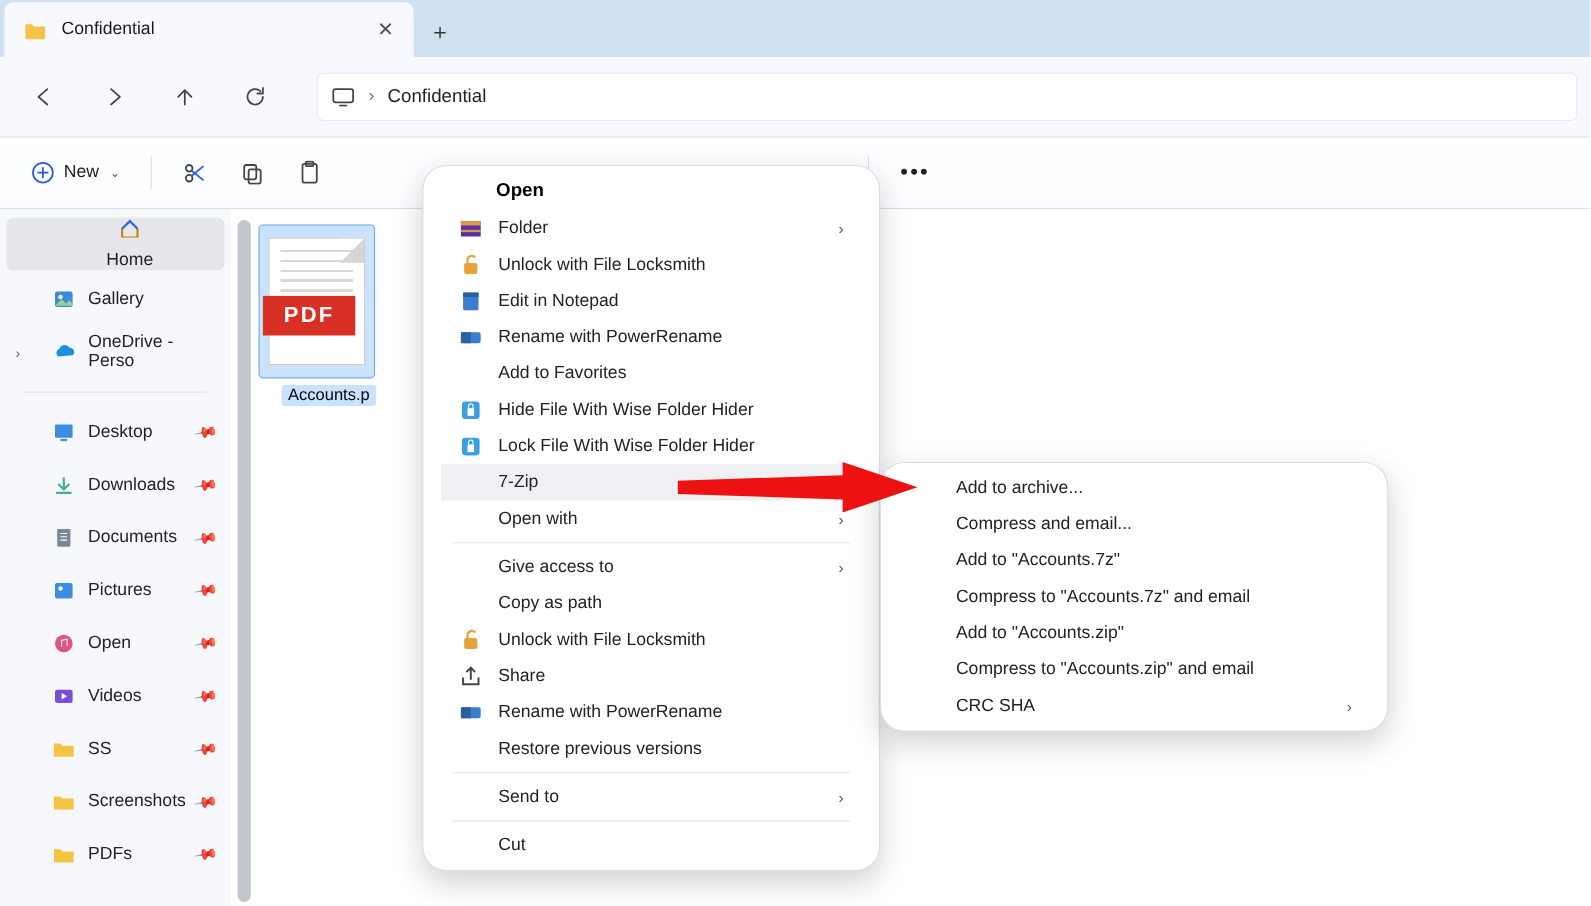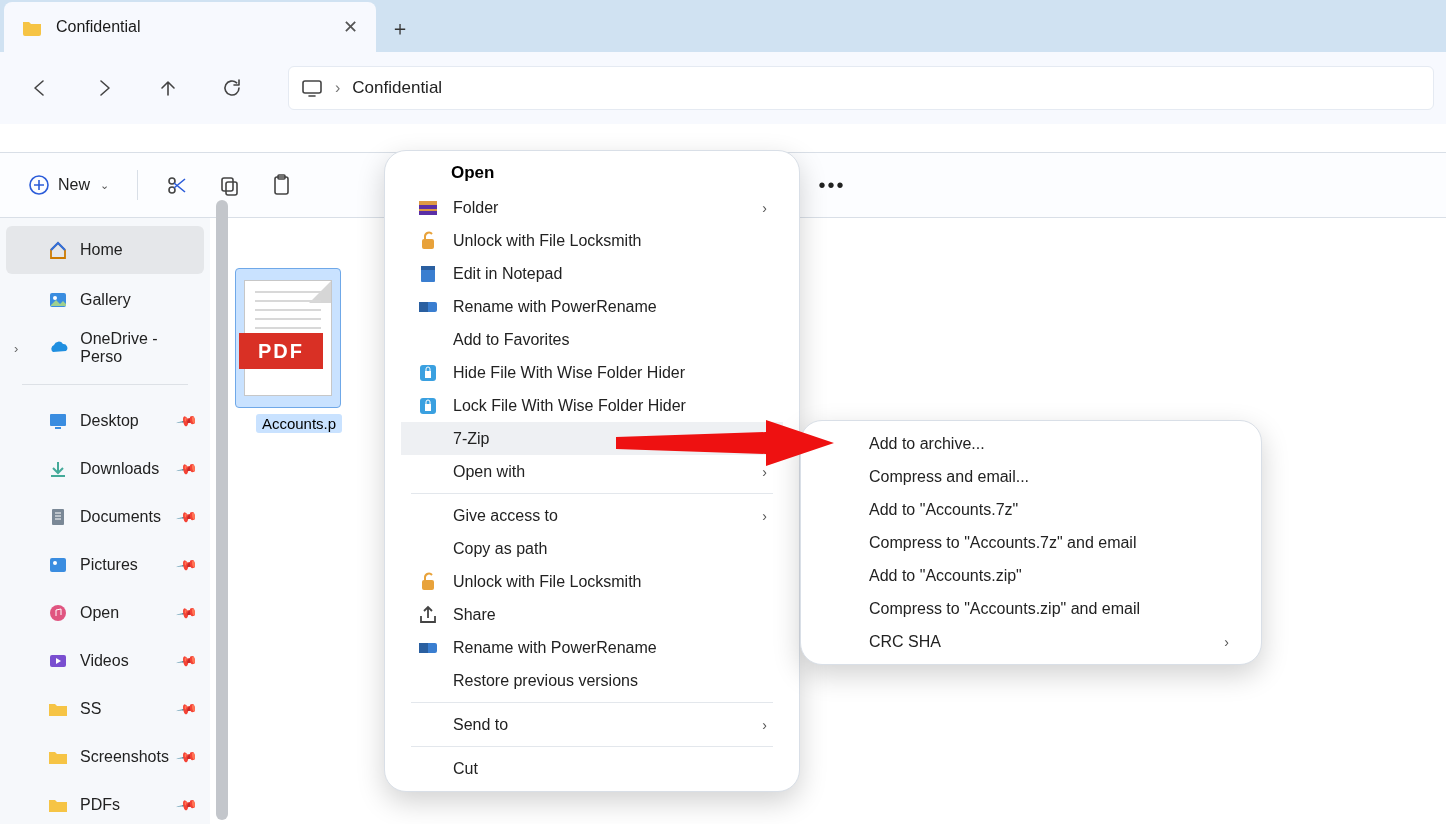--- a/index.html
+++ b/index.html
@@ -10,38 +10,38 @@
 .tab-title { flex: 1; font-size: 16px; color: #1a1a1a; }
 .tab-close { font-size: 18px; color: #555; cursor: pointer; }
 .tab-new { width: 48px; height: 48px; display: flex; align-items: center; justify-content: center; font-size: 20px; color: #333; }
 
 .navbar { height: 72px; background: #f7f9fe; display: flex; align-items: center; padding: 0 12px; gap: 8px; }
 .nav-btn { width: 56px; height: 44px; display: flex; align-items: center; justify-content: center; color: #555; border-radius: 6px; }
 .addrbar { flex: 1; height: 44px; background: #fff; border: 1px solid #e5eaf2; border-radius: 6px; display: flex; align-items: center; padding: 0 12px; gap: 12px; margin-left: 20px; }
 .addr-crumb { font-size: 17px; color: #222; }
 .addr-sep { color: #777; }
 
-.toolbar { height: 66px; border-top: 1px solid #d9dfe7; border-bottom: 1px solid #d9dfe7; background: #fcfdff; display: flex; align-items: center; padding: 0 16px; gap: 6px; margin-top: 28px; }
+.toolbar { height: 66px; border-top: 1px solid #d9dfe7; border-bottom: 1px solid #d9dfe7; background: #fcfdff; display: flex; align-items: center; padding: 0 16px; gap: 6px; }
 .tool-btn { height: 40px; display: flex; align-items: center; gap: 8px; padding: 0 12px; border-radius: 6px; color: #2b5cd9; }
 .tool-label { color: #222; font-size: 16px; }
 .tool-sep { width: 1px; height: 30px; background: #d9dfe7; margin: 0 10px; }
 .chev-sm { font-size: 11px; color: #555; margin-left: 2px; }
 
 .body { display: flex; height: calc(824px - 52px - 72px - 66px); }
 .sidebar { width: 210px; background: #f6f8fb; padding-top: 6px; }
 .side-item { height: 48px; display: flex; align-items: center; gap: 12px; padding: 0 16px 0 48px; font-size: 16px; color: #222; position: relative; }
-.side-item.home { background: #e5e7ea; border-radius: 6px; margin: 2px 6px; padding-left: 42px; }
+.side-item.home { background: #e5e7ea; border-radius: 6px; margin: 2px 6px; padding-left: 42px; flex-direction: column; }
 .side-item .expand { position: absolute; left: 14px; color: #666; font-size: 13px; }
 .side-divider { height: 1px; background: #dde1e6; margin: 12px 22px; }
 .pin-icon { position: absolute; right: 14px; color: #8a8f97; transform: rotate(35deg); font-size: 14px; }
 .scroll-stub { position: absolute; left: 216px; top: 200px; width: 12px; height: 620px; background: #c3c6cb; border-radius: 6px; }
 
 .content { flex: 1; background: #fff; padding: 14px 18px; }
 .file-item { width: 120px; display: flex; flex-direction: column; align-items: center; gap: 6px; }
-.file-thumb { width: 106px; height: 140px; background: #c9e2ff; border: 1px solid #6fa8e8; border-radius: 4px; display: flex; align-items: center; justify-content: center; position: relative; margin-top: 36px; }
+.file-thumb { width: 106px; height: 140px; background: #c9e2ff; border: 1px solid #6fa8e8; border-radius: 4px; display: flex; align-items: center; justify-content: center; position: relative; }
 .pdf-doc { width: 88px; height: 116px; background: #fff; border: 1px solid #c7c7c7; position: relative; }
 .pdf-doc::before { content:""; position:absolute; top:0; right:0; width:22px; height:22px; background: linear-gradient(135deg,#fff 48%,#d6d6d6 52%); }
 .pdf-lines { position:absolute; top:10px; left:10px; right:10px; height:40px; background: repeating-linear-gradient(#d8d8d8 0 2px, transparent 2px 9px); }
 .pdf-badge { position:absolute; top:52px; left:-6px; right:8px; height:36px; background:#d93025; color:#fff; font-weight:700; display:flex; align-items:center; justify-content:center; font-size:20px; letter-spacing:2px; }
 .file-label { font-size: 15px; background:#c9e2ff; padding:1px 6px; border-radius:3px;margin-left:22px; }
 
 .ctx-menu { position:absolute; background:#fff; border:1px solid #d9dfe7; border-radius:22px; box-shadow:0 10px 28px rgba(0,0,0,.18); padding:6px 16px; }
 .ctx-a { left:384px; top:150px; width:416px; }
 .ctx-b { left:800px; top:420px; width:462px; }
 .ctx-title { font-weight:700; font-size:17px; padding:6px 20px 8px 50px; }

